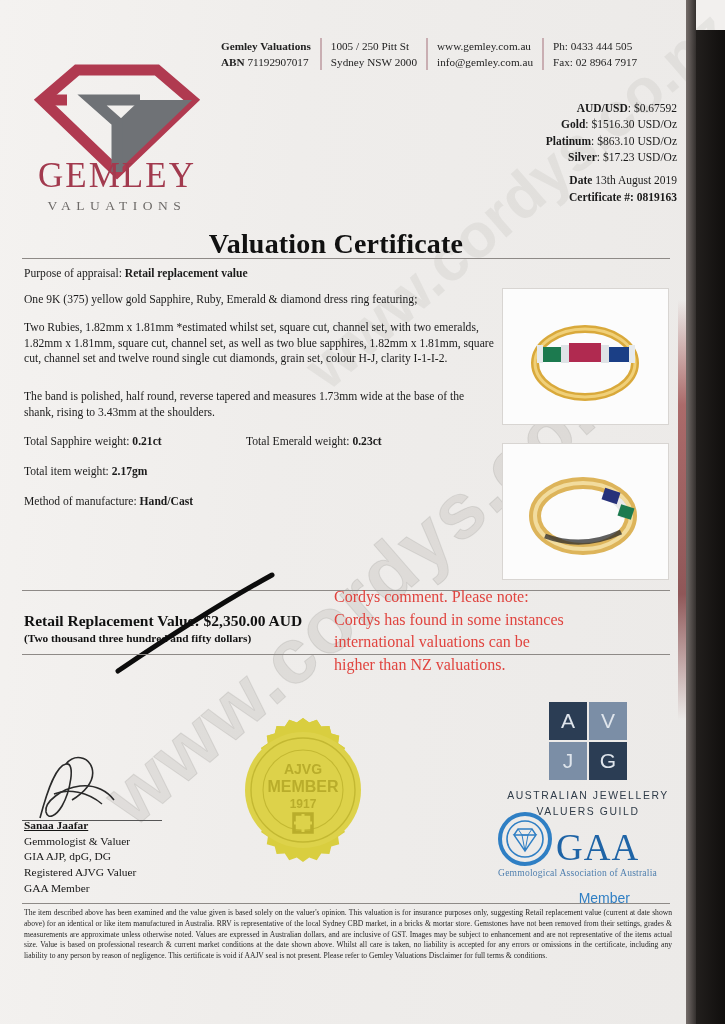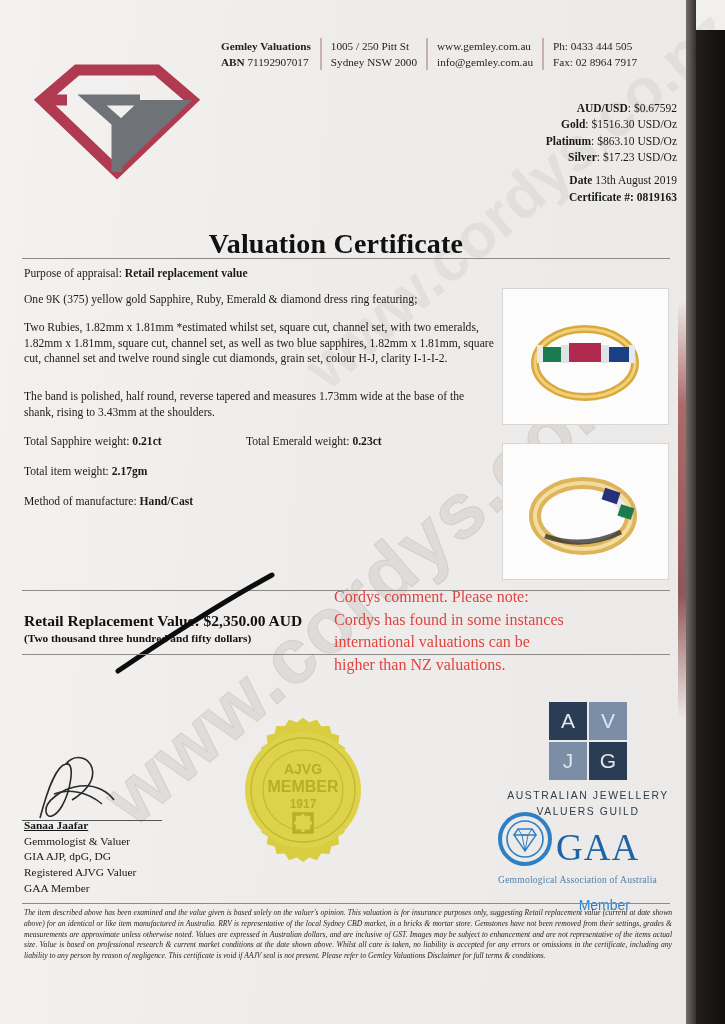--- a/index.html
+++ b/index.html
@@ -318,60 +318,63 @@
     font-family: "Liberation Serif", serif;
     font-size: 37px;
     color: #1f64a6;
     letter-spacing: 1px;
     line-height: 1;
     margin-left: 4px;
   }
   .gaa-sub {
     font-size: 9.6px;
     color: #4f7fae;
-    margin-top: 8px;
+    margin-top: 1px;
     letter-spacing: .2px;
   }
   .gaa-member {
     font-family: "Liberation Sans", sans-serif;
     font-size: 14px;
     color: #2f7fc4;
     text-align: right;
     width: 132px;
     margin-top: 12px;
   }
 
   
   .disclaimer {
     position: absolute;
     left: 24px; top: 908px;
     width: 648px;
     font-size: 7.6px;
     line-height: 1.42;
     color: #262626;
     text-align: justify;
-    font-style: italic;
   }
 </style>
 </head>
 <body>
 
 <div id="page">
   <div class="paper"></div>
 
   <div class="watermark">www.cordys.co.nz</div>
   <div class="watermark2">www.cordys.co.nz</div>
 
   <div class="logo-wrap">
     <svg class="ring-svg" viewBox="0 0 190 130">
       <path d="M55 18 L135 18 L170 48 L95 120 L20 48 Z" fill="none" stroke="#b03a50" stroke-width="11"></path>
       <path d="M95 120 L170 48 L118 48 L95 70 Z" fill="#6f7276"></path>
       <path d="M95 120 L95 70 L70 48 L118 48" fill="none" stroke="#6f7276" stroke-width="11"></path>
       <path d="M20 48 L45 48" stroke="#b03a50" stroke-width="11" fill="none"></path>
     </svg>
+    <div class="logo-text">
+      <div class="logo-gemley">GEMLEY</div>
+      <div class="logo-val">VALUATIONS</div>
+    </div>
   </div>
 
   <div class="contact">
     <div class="col">
       <div><b>Gemley Valuations</b></div>
       <div><b>ABN</b>
         <span>71192907017</span></div>
     </div>
     <div class="col">
       <div>1005 / 250 Pitt St</div>

